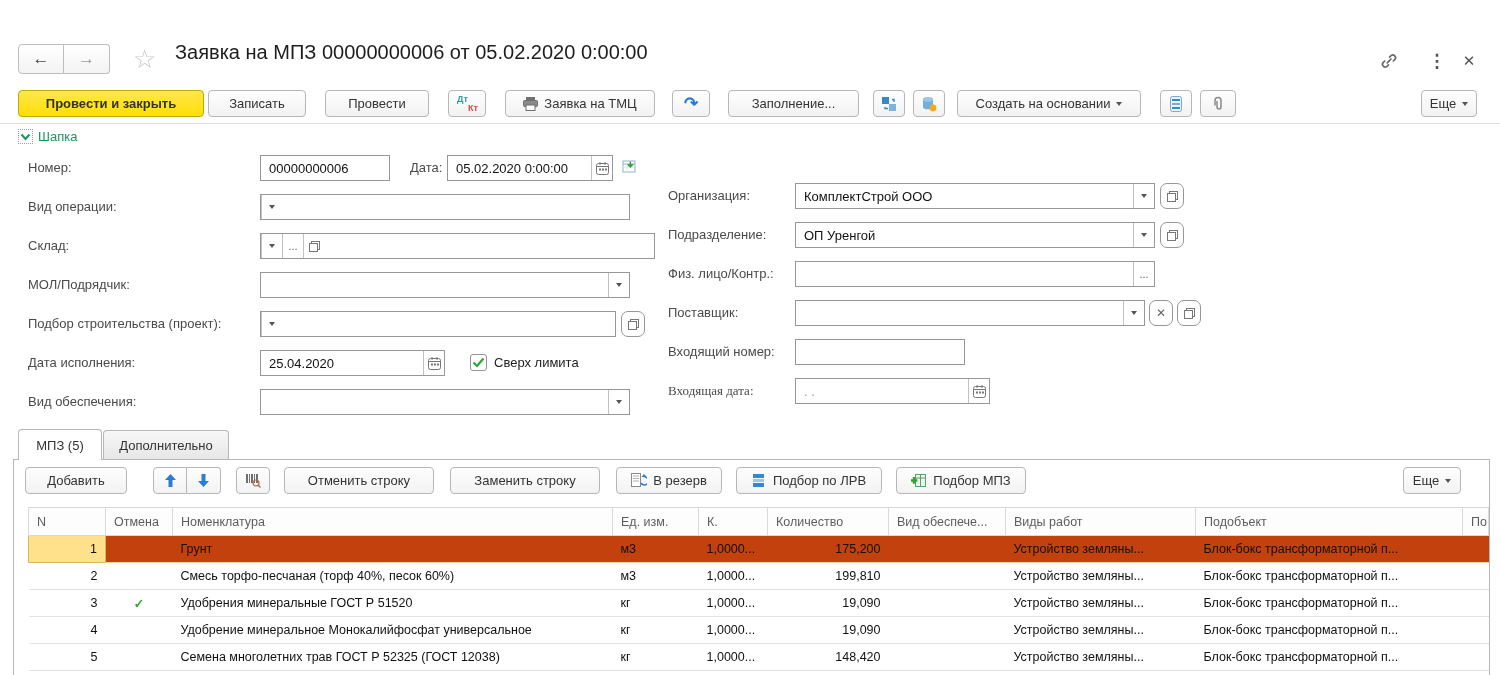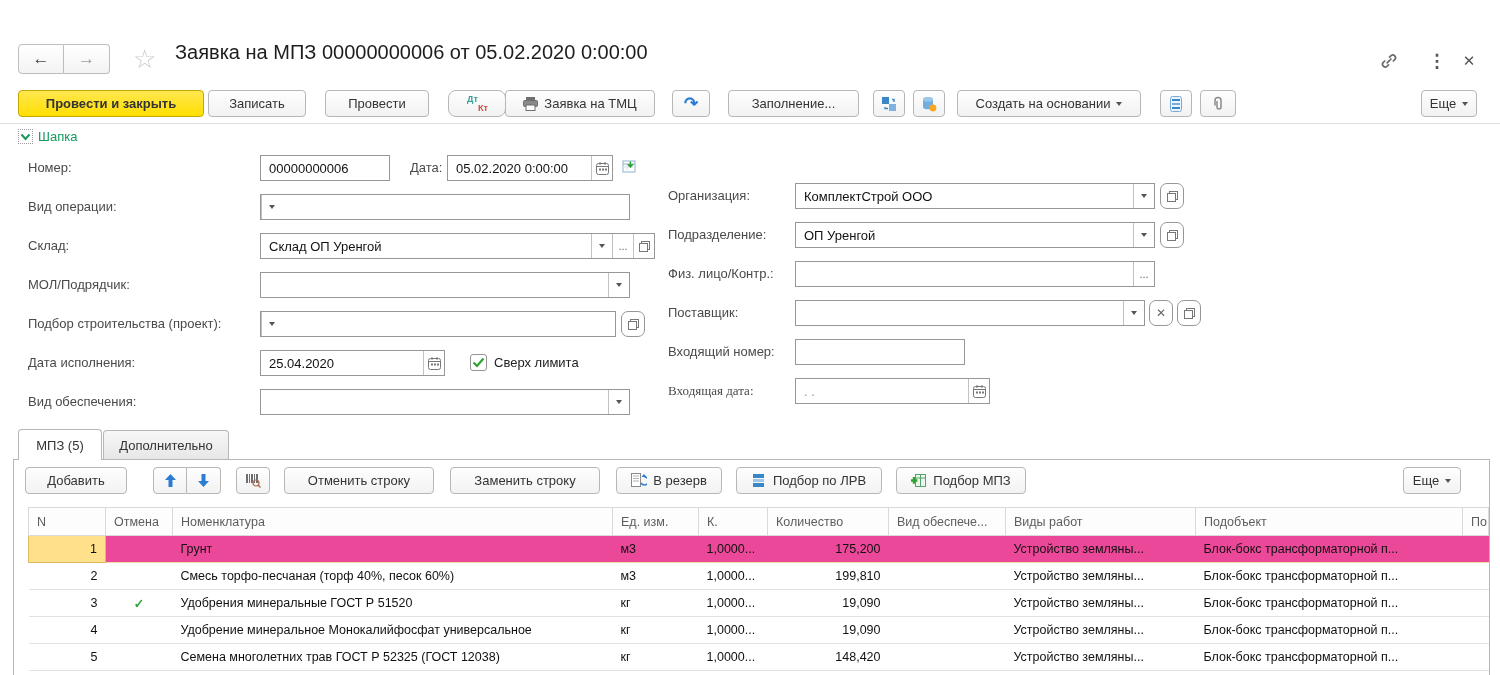--- a/index.html
+++ b/index.html
@@ -91,21 +91,21 @@
   table.grid { position:absolute; left:28px; top:507px; border-collapse:collapse; table-layout:fixed; width:1460px; z-index:4; background:#fff; }
   .grid th {
     height:28px; font-weight:normal; font-size:12.5px; color:#5d5d5d; text-align:left;
     padding:0 8px; border:1px solid #d9d9d9; background:#fdfdfd; white-space:nowrap; overflow:hidden;
   }
   .grid td {
     height:27px; font-size:12.5px; color:#111; padding:0 8px;
     border-bottom:1px solid #e2e2e2; white-space:nowrap; overflow:hidden; background:#fff;
   }
   .grid td.num { text-align:right; }
-  .grid tr.selected td { background:#ec4899; border-top:1px solid #eeD9a2; border-bottom:1px solid #eed9a2; }
+  .grid tr.selected td { background:#c2410c; border-top:1px solid #eeD9a2; border-bottom:1px solid #eed9a2; }
   .grid tr.selected td.cell-n { background:#ffe18c; border:1px solid #dcb95e; }
   .grid td.cancel { color:#2fa236; font-weight:bold; text-align:center; }
   .hr-div { position:absolute; left:0; top:123px; width:1500px; height:1px; background:#dedede; }
 
   svg { display:block; }
   .dtkt { position:relative; width:20px; height:17px; font-size:9px; font-weight:bold; }
   .dtkt .dt { position:absolute; left:0; top:-1px; color:#2e9e97; }
   .dtkt .kt { position:absolute; right:-1px; bottom:-1px; color:#d64a3f; }
 </style>
 </head>
@@ -136,21 +136,21 @@
 
 <button class="btn btn-yellow" style="left:18px; top:90px; width:186px;">
   <span>Провести и закрыть</span>
 </button>
 <button class="btn" style="left:208px; top:90px; width:98px;">
   <span>Записать</span>
 </button>
 <button class="btn" style="left:325px; top:90px; width:104px;">
   <span>Провести</span>
 </button>
-<button class="btn icon-btn" style="left:448px; top:90px; width:58px;border-radius:8px;">
+<button class="btn icon-btn" style="left:448px; top:90px; width:38px;">
   <span class="dtkt">
     <span class="dt">Дт</span>
       <span class="kt">Кт</span>
   </span>
 </button>
 <button class="btn" style="left:505px; top:90px; width:150px;">
   <svg width="15" height="14" viewBox="0 0 15 14">
     <rect x="3" y="0" width="9" height="4" fill="#6f6f6f"></rect>
     <rect x="0.5" y="3.5" width="14" height="6" rx="1" fill="#8a8a8a" stroke="#6f6f6f"></rect>
     <rect x="3" y="8" width="9" height="5.5" fill="#fff" stroke="#6f6f6f"></rect>
@@ -241,21 +241,20 @@
 
 <span class="lbl" style="left:28px; top:194px;">Вид операции:</span>
 <div class="fld" style="left:260px; top:194px; width:370px;">
   <span class="seg">
       <span class="caret"></span>
     </span>
 </div>
 
 <span class="lbl" style="left:28px; top:233px;">Склад:</span>
 <div class="fld" style="left:260px; top:233px; width:395px;">
-  <span class="val">Склад ОП Уренгой</span>
   <span class="seg">
       <span class="caret"></span>
     </span>
   <span class="seg">...</span>
   <span class="seg">
       <span class="ic-open"></span>
     </span>
 </div>
 
 <span class="lbl" style="left:28px; top:272px;">МОЛ/Подрядчик:</span>

